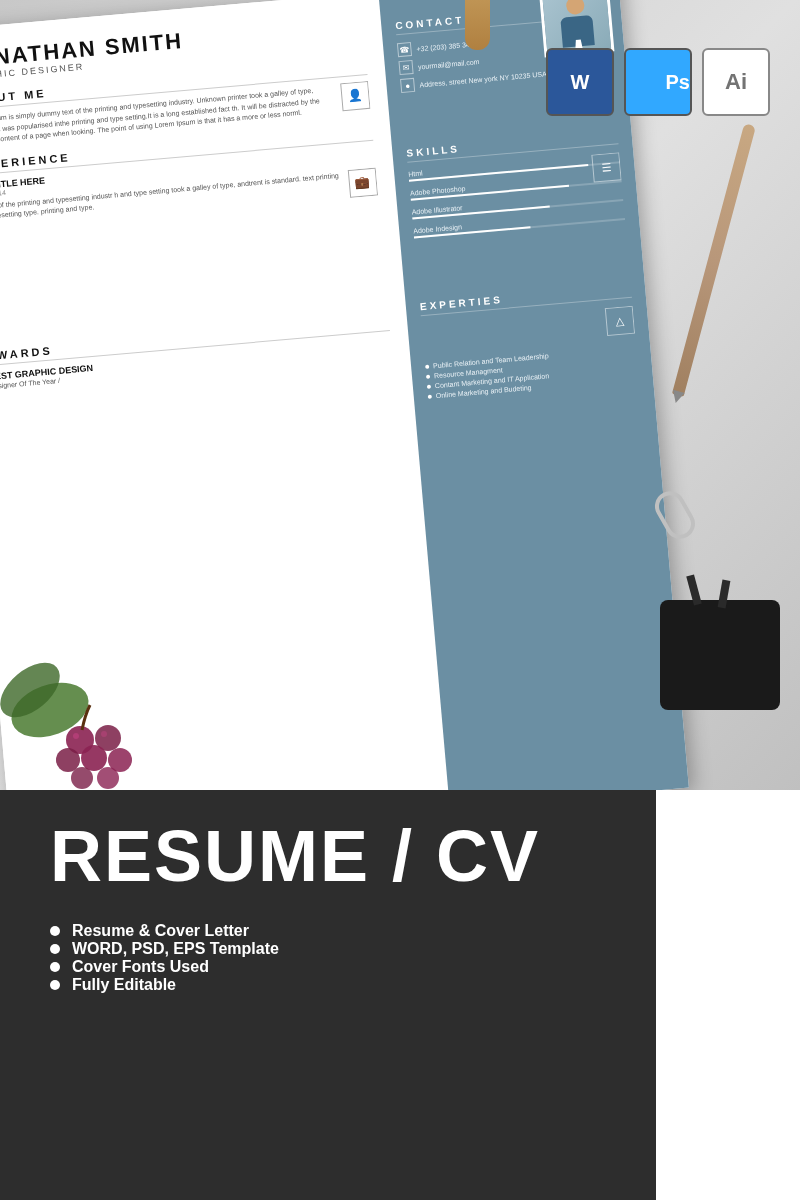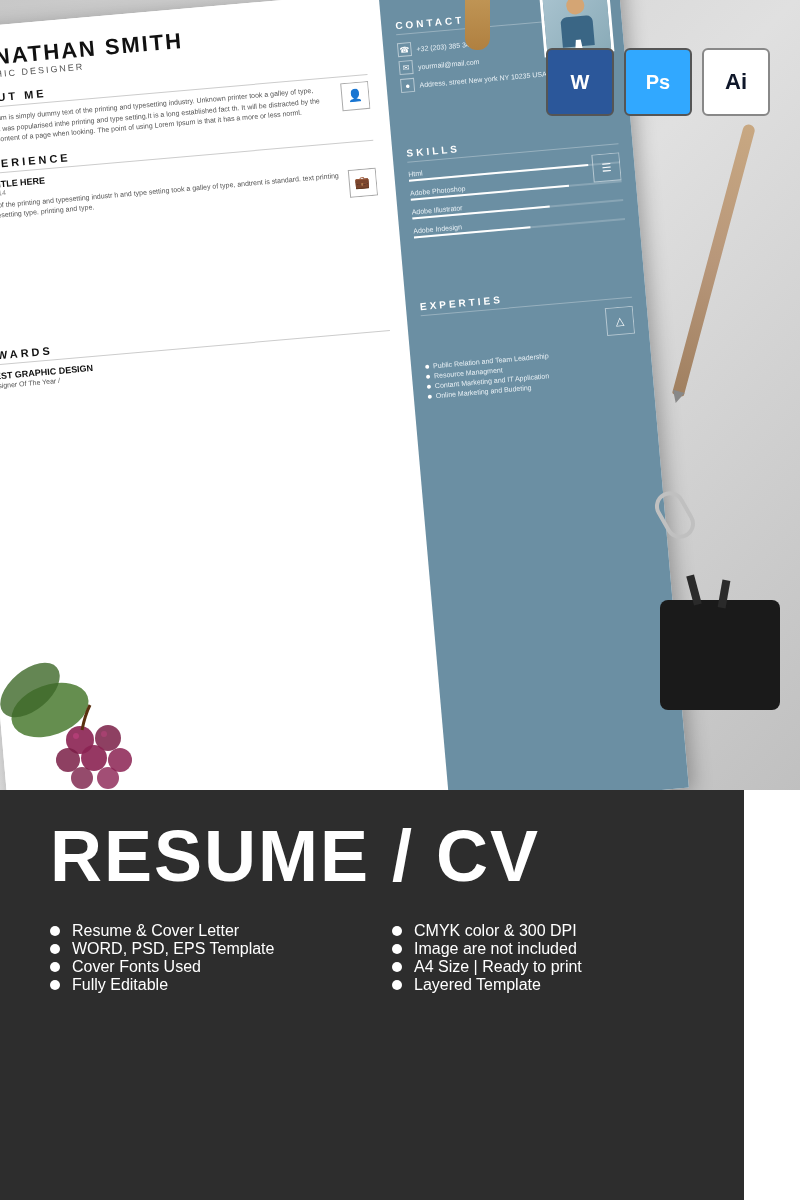--- a/index.html
+++ b/index.html
@@ -43,22 +43,22 @@
       border-radius: 6px;
       display: flex;
       align-items: center;
       justify-content: center;
       font-weight: bold;
       font-size: 22px;
       background: #fff;
       color: #333;
     }
     .sw-icon.word { background: #2b579a; color: #fff; font-size: 20px; }
-    .sw-icon.ps { background: #31a8ff; color: #fff; font-size: 20px; }
-    .sw-icon.ai { background: #fff; color: #0f172a; border-color: #888; font-size: 22px; }
+    .sw-icon.ps { background: #31a8ff; color: #fff; font-size: 20px; justify-content: flex-end; }
+    .sw-icon.ai { background: #fff; color: #737373; border-color: #888; font-size: 22px; }
 
     
     .resume-container {
       position: absolute;
       top: 30px;
       left: -60px;
       width: 700px;
       transform: rotate(-5deg);
       transform-origin: top left;
       z-index: 5;
@@ -366,21 +366,21 @@
       position: absolute;
       left: 0;
       bottom: 0;
       width: 160px;
       height: 160px;
       z-index: 9;
     }
 
     
     .bottom-section {
-      width: 744px;
+      width: 656px;
       height: 410px;
       background: #2d2d2d;
       padding: 30px 50px;
       position: relative;
     }
 
     .resume-cv-title {
       font-size: 72px;
       font-weight: 900;
       color: #fff;
@@ -405,21 +405,21 @@
       width: 10px;
       height: 10px;
       background: #fff;
       border-radius: 50%;
       flex-shrink: 0;
     }
 
     .feature-text {
       font-size: 16px;
       color: #fff;
-      font-weight: 400;
+      font-weight: 700;
     }
 
     
     .cork-tube {
       position: absolute;
       right: 310px;
       top: -30px;
       width: 25px;
       height: 80px;
       background: linear-gradient(to bottom, #c8a060, #b08040);
@@ -620,32 +620,14 @@
         <div class="feature-item">
           <div class="feature-bullet"></div>
           <span class="feature-text">Cover Fonts Used</span>
         </div>
         <div class="feature-item">
           <div class="feature-bullet"></div>
           <span class="feature-text">Fully Editable</span>
         </div>
       </div>
 
-    <div id="features-right">
-    <div class="feature-item">
-          <div class="feature-bullet"></div>
-          <span class="feature-text">CMYK color &amp; 300 DPI</span>
-        </div>
-        <div class="feature-item">
-          <div class="feature-bullet"></div>
-          <span class="feature-text">Image are not included</span>
-        </div>
-        <div class="feature-item">
-          <div class="feature-bullet"></div>
-          <span class="feature-text">A4 Size | Ready to print</span>
-        </div>
-        <div class="feature-item">
-          <div class="feature-bullet"></div>
-          <span class="feature-text">Layered Template</span>
-        </div>
-      </div>
   </div>
 </div>
 
 </body></html>

